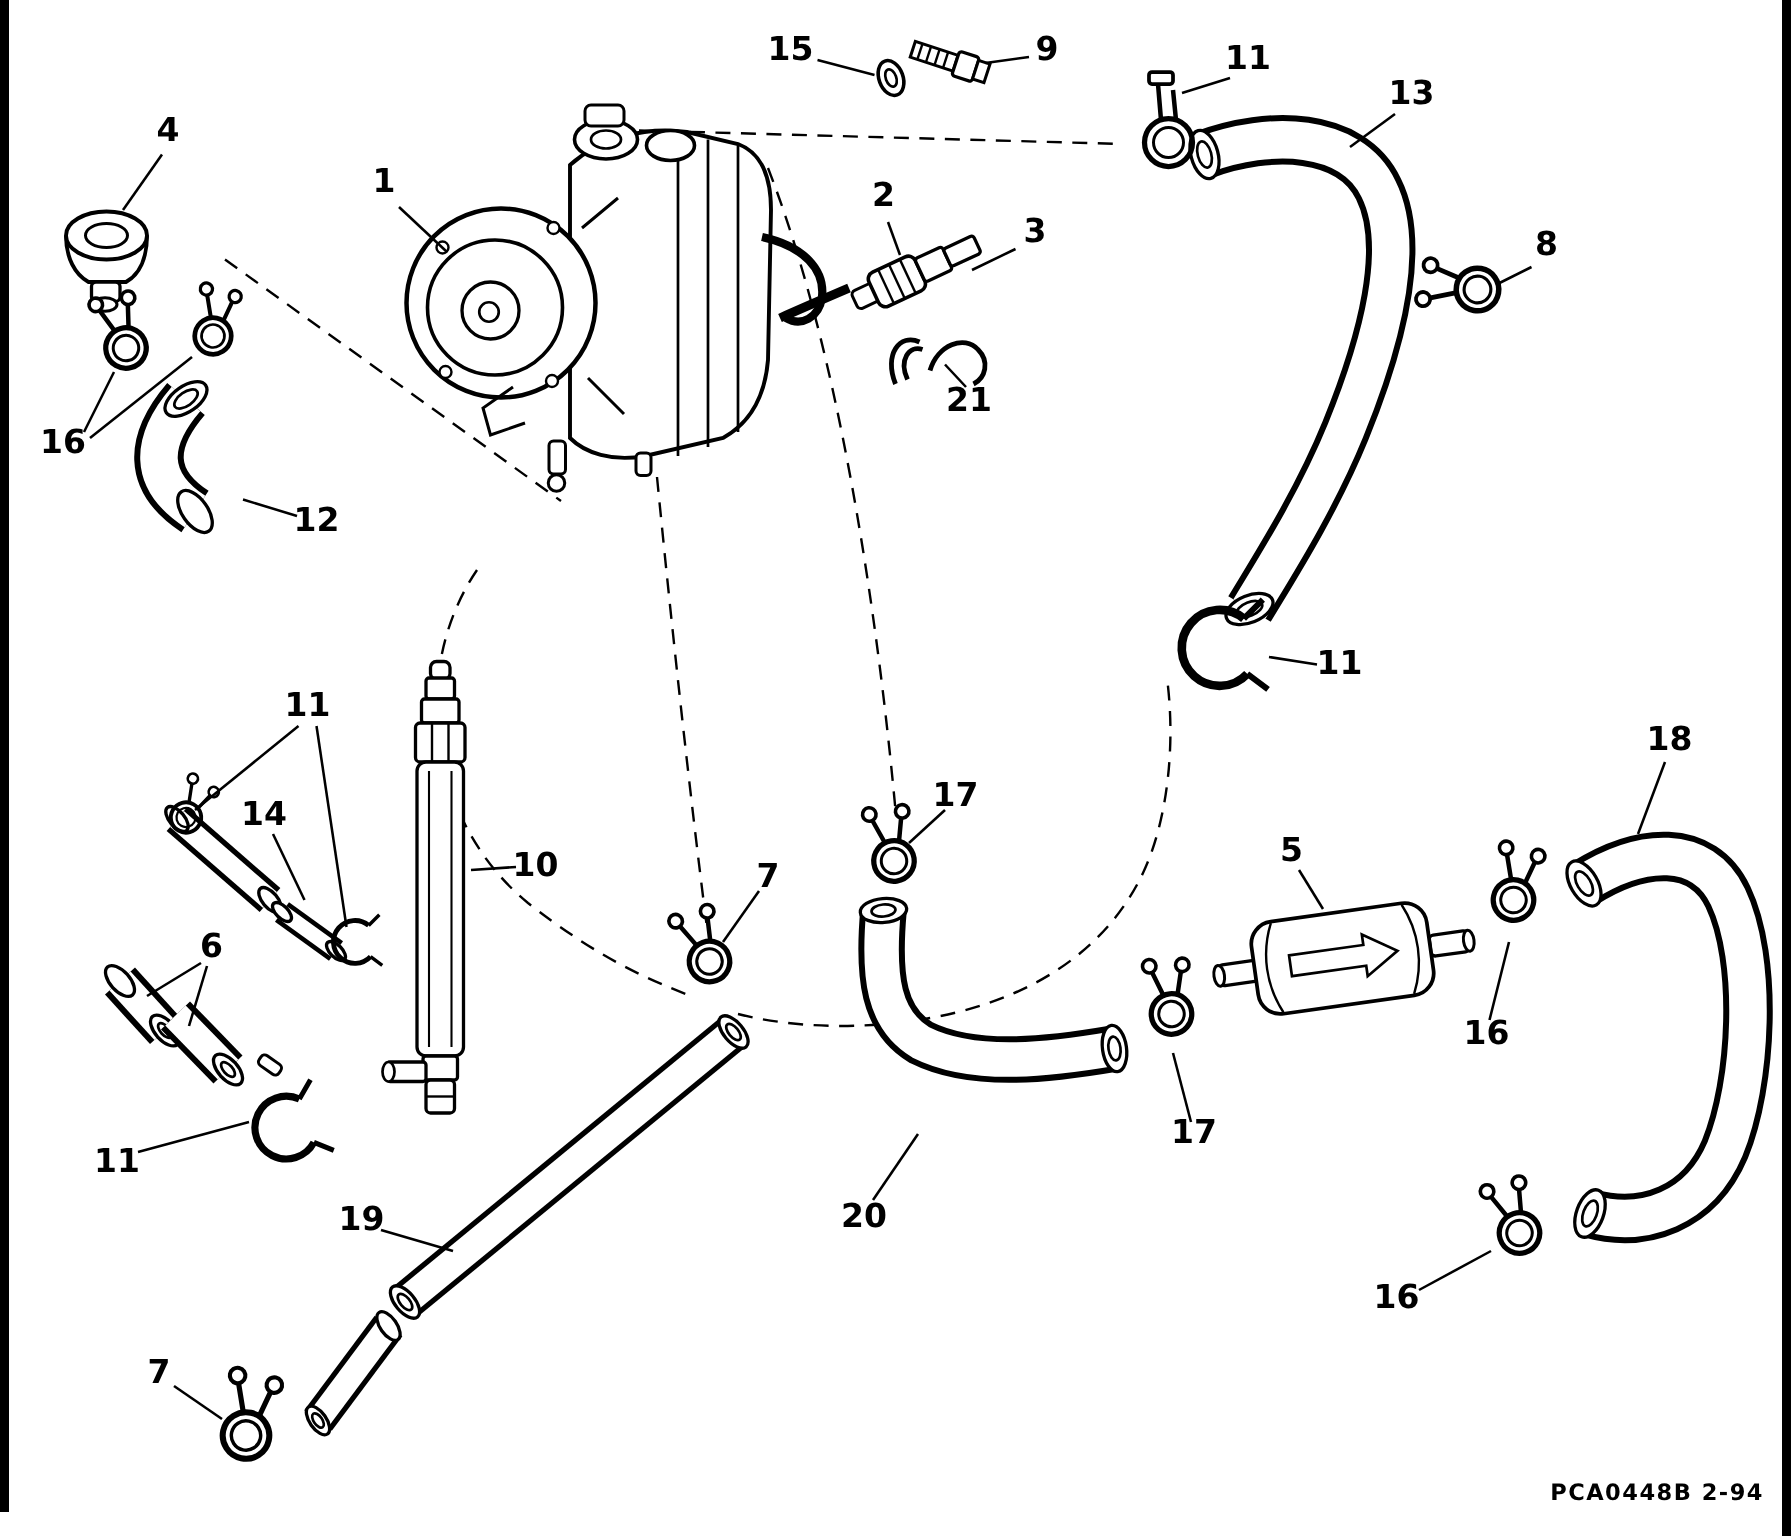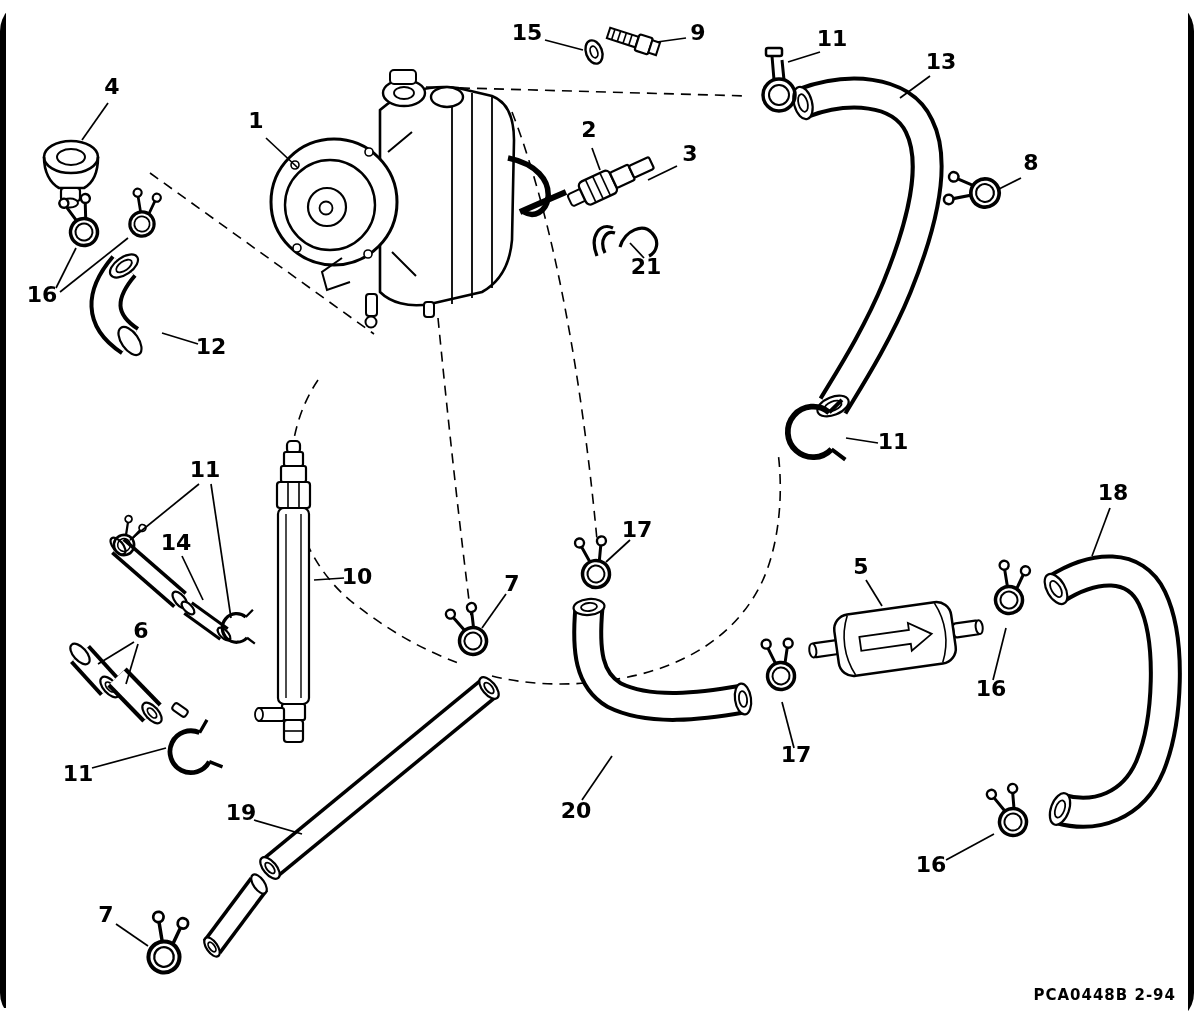--- a/index.html
+++ b/index.html
@@ -1,17 +1,17 @@
 <!DOCTYPE html>
 <html><head>
 <meta charset="utf-8">
 <style>
   html,body{margin:0;padding:0;background:#fff;}
   .stage{position:relative;width:1194px;height:1024px;background:#fff;overflow:hidden;
-         font-family:"DejaVu Sans",sans-serif;border-radius:31px;}
+         font-family:"DejaVu Sans",sans-serif;}
   svg{display:block;}
   .callout{font:bold 22px "DejaVu Sans",sans-serif;text-anchor:middle;dominant-baseline:middle;fill:#000;}
   .code{font:bold 15px "DejaVu Sans",sans-serif;text-anchor:end;fill:#000;letter-spacing:1px;}
   .leader{stroke:#000;stroke-width:1.7;fill:none;}
   .dash{stroke:#000;stroke-width:1.6;fill:none;stroke-dasharray:10 7;}
   .hoseO{fill:none;stroke:#000;}
   .hoseI{fill:none;stroke:#fff;}
   .bore{fill:#fff;stroke:#000;stroke-width:2.2;}
   .boreIn{fill:#fff;stroke:#000;stroke-width:1.8;}
   .art{fill:#fff;stroke:#000;}

